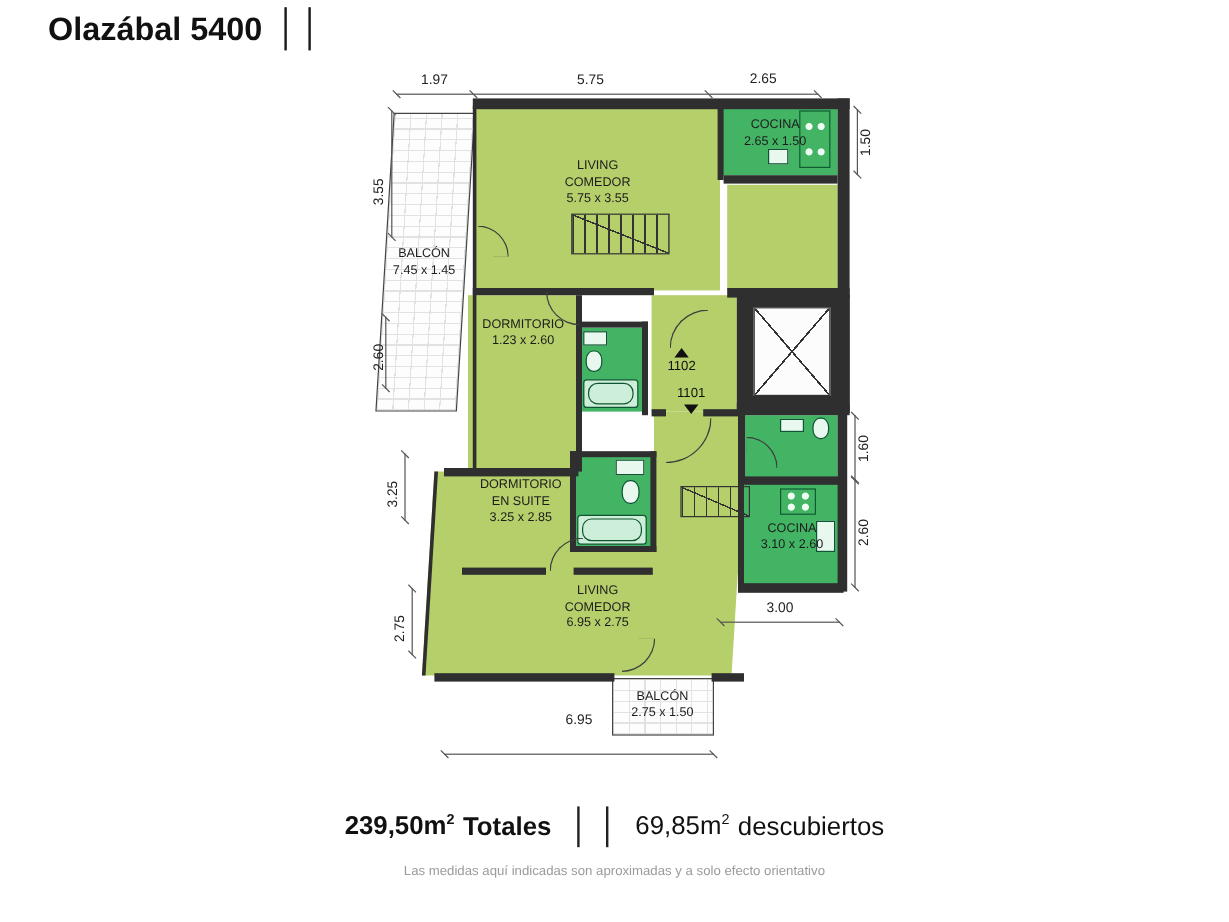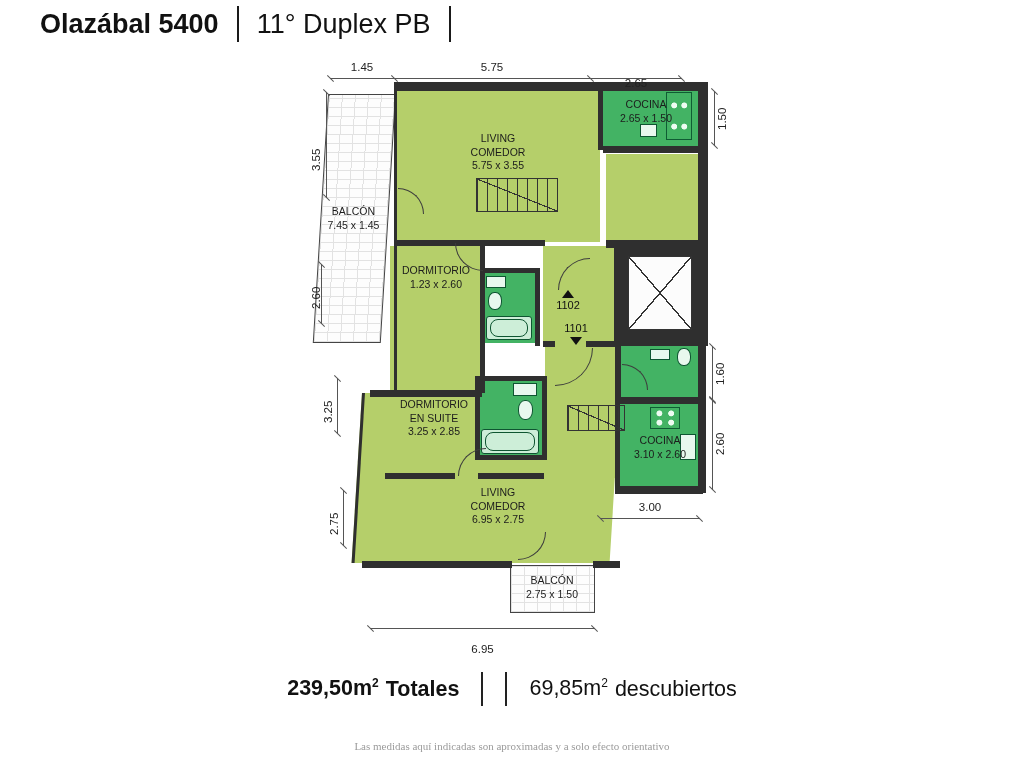--- a/index.html
+++ b/index.html
@@ -89,32 +89,31 @@
   .map-w { position:absolute; left:1px; top:14px; writing-mode:vertical-rl; transform:rotate(180deg); }
   .map-s { position:absolute; left:0; top:86px; width:102px; text-align:center; font-weight:bold; }
 
   
   .logo { position:absolute; left:917px; top:674px; width:68px; height:86px; background:#133f27; }
   .logo-mel { color:#42ac39; font-weight:bold; font-size:31px; line-height:1;
               margin:7px 0 0 7px; letter-spacing:-1px; }
   .logo-sub { display:inline-block; color:#42ac39; font-size:6.3px; font-weight:bold;
               letter-spacing:.8px; border:1px solid #2f8f34; padding:1px 2px; margin:1px 0 0 7px; }
 
-  .disclaimer { position:absolute; left:0; right:0; top:740px; text-align:center;
-                font-size:11px; color:#9b9b9b;font-family:Liberation Serif, serif; }
+  .disclaimer { position:absolute; left:0; right:0; top:720px; text-align:center;
+                font-size:11px; color:#9b9b9b; }
 </style>
 </head>
 <body>
 
 <div class="page">
 
   <div class="title-row">
     <span class="title-address">Olazábal 5400</span>
     <span class="tsep"></span>
-    <span>11° Duplex PB</span>
     <span class="tsep"></span>
   </div>
 
   <div class="plan">
 
     <div class="abs lg" style="left:86px;top:30px;width:204px;height:154px"></div>
     <div class="abs dg" style="left:290px;top:30px;width:98px;height:58px"></div>
     <div class="abs lg" style="left:296px;top:96px;width:92px;height:88px"></div>
     <div class="abs lg" style="left:233px;top:188px;width:71px;height:97px"></div>
     <div class="abs lg" style="left:80px;top:188px;width:90px;height:147px"></div>
@@ -232,28 +231,28 @@
     <div class="abs dline dline-v" style="left:404px;top:33px;height:55px"></div>
     <div class="abs dline dline-v" style="left:402px;top:288px;height:54px"></div>
     <div class="abs dline dline-v" style="left:402px;top:342px;height:90px"></div>
     <div class="abs dline dline-h" style="left:290px;top:460px;width:100px"></div>
     <div class="abs dline dline-h" style="left:60px;top:570px;width:225px"></div>
     <div class="abs dline dline-v" style="left:16px;top:34px;height:106px"></div>
     <div class="abs dline dline-v" style="left:11px;top:206px;height:60px"></div>
     <div class="abs dline dline-v" style="left:27px;top:320px;height:56px"></div>
     <div class="abs dline dline-v" style="left:33px;top:432px;height:56px"></div>
 
-    <div class="abs dim" style="left:20px;top:3px;width:64px">1.45</div>
+    <div class="abs dim" style="left:20px;top:3px;width:64px">1.97</div>
     <div class="abs dim" style="left:84px;top:3px;width:196px">5.75</div>
-    <div class="abs dim" style="left:280px;top:19px;width:92px">2.65</div>
+    <div class="abs dim" style="left:280px;top:2px;width:92px">2.65</div>
     <div class="abs dim dimv" style="left:406px;top:38px;height:46px">1.50</div>
     <div class="abs dim dimv" style="left:404px;top:292px;height:48px">1.60</div>
     <div class="abs dim dimv" style="left:404px;top:360px;height:52px">2.60</div>
     <div class="abs dim" style="left:290px;top:443px;width:100px">3.00</div>
-    <div class="abs dim" style="left:60px;top:585px;width:225px">6.95</div>
+    <div class="abs dim" style="left:60px;top:536px;width:225px">6.95</div>
     <div class="abs dim dimv" style="left:0;top:72px;height:60px">3.55</div>
     <div class="abs dim dimv" style="left:0;top:212px;height:56px">2.60</div>
     <div class="abs dim dimv" style="left:12px;top:326px;height:56px">3.25</div>
     <div class="abs dim dimv" style="left:18px;top:438px;height:56px">2.75</div>
   </div>
 
   <div class="summary">
     <span class="sbold"><span>239,50m</span><sup>2</sup><span class="slabel">Totales</span></span>
     <span class="ssep"></span>
     <span class="ssep"></span>

